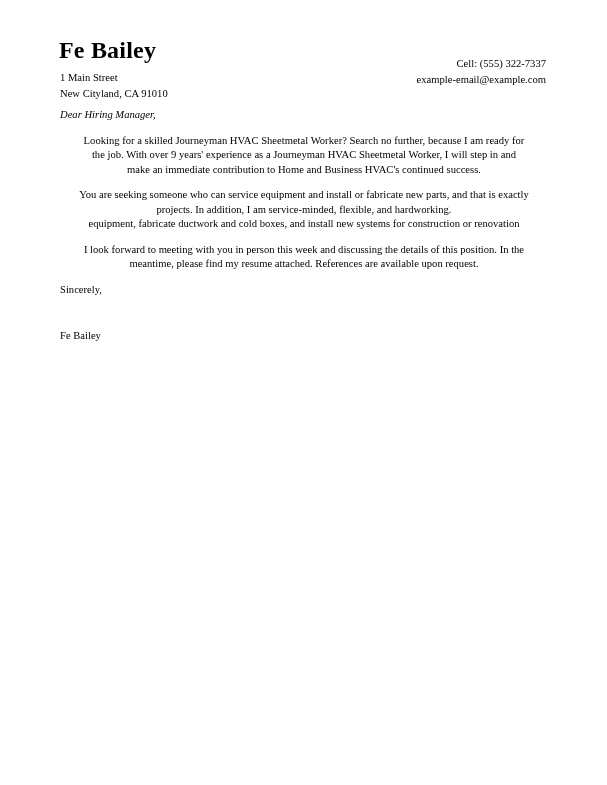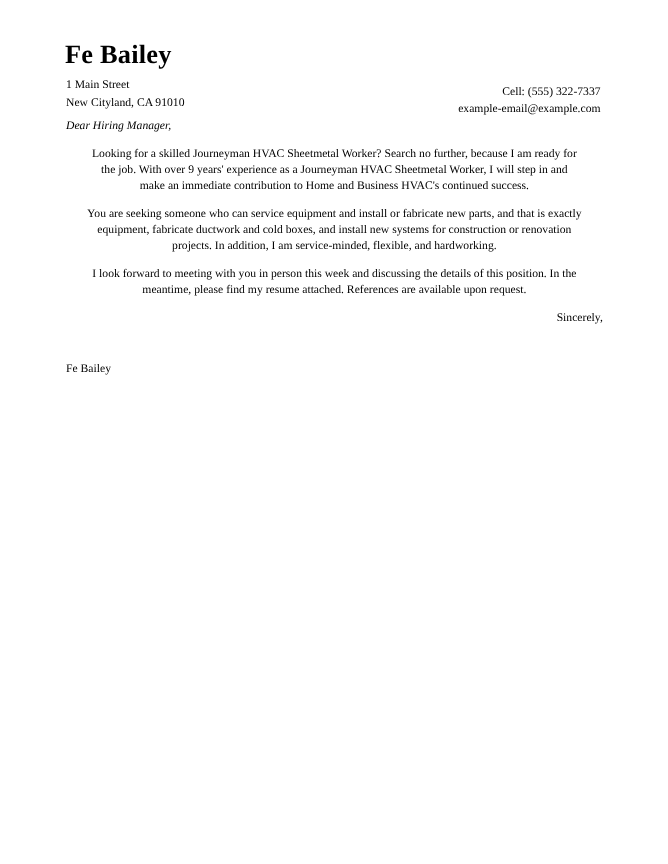--- a/index.html
+++ b/index.html
@@ -35,39 +35,39 @@
     .addr-left {
       position: absolute;
       left: 60px;
       top: 70px;
       font-size: 10.6px;
       line-height: 16px;
     }
     .addr-right {
       position: absolute;
       right: 61px;
-      top: 76px;
+      top: 56px;
       font-size: 10.6px;
       line-height: 16px;
       text-align: right;
     }
     .line { display: block; white-space: nowrap; }
     .body {
       position: absolute;
       left: 60px;
       top: 108px;
       width: 488px;
       font-size: 10.6px;
       line-height: 14.5px;
     }
     .body p {
       margin: 0 0 11px 0;
     }
     .body p.salutation { margin-bottom: 11px; font-style: italic; }
-    .body p.closing { margin-bottom: 32px; text-align: right; }
+    .body p.closing { margin-bottom: 32px; }
     .body .bl { display: block; white-space: nowrap; text-align: center; }
   </style>
 </head>
 <body>
 
 <div class="page">
 
   <div class="name">Fe Bailey</div>
 
   <div class="addr-left">
@@ -84,22 +84,22 @@
     <p class="salutation">Dear Hiring Manager,</p>
 
     <p>
       <span class="bl">Looking for a skilled Journeyman HVAC Sheetmetal Worker? Search no further, because I am ready for</span>
       <span class="bl">the job. With over 9 years' experience as a Journeyman HVAC Sheetmetal Worker, I will step in and</span>
       <span class="bl">make an immediate contribution to Home and Business HVAC's continued success.</span>
     </p>
 
     <p>
       <span class="bl">You are seeking someone who can service equipment and install or fabricate new parts, and that is exactly</span>
+      <span class="bl">projects. In addition, I am service-minded, flexible, and hardworking.</span>
       <span class="bl">equipment, fabricate ductwork and cold boxes, and install new systems for construction or renovation</span>
-      <span class="bl">projects. In addition, I am service-minded, flexible, and hardworking.</span>
     </p>
 
     <p>
       <span class="bl">I look forward to meeting with you in person this week and discussing the details of this position. In the</span>
       <span class="bl">meantime, please find my resume attached. References are available upon request.</span>
     </p>
 
     <p class="closing">Sincerely,</p>
 
     <p>Fe Bailey</p>

